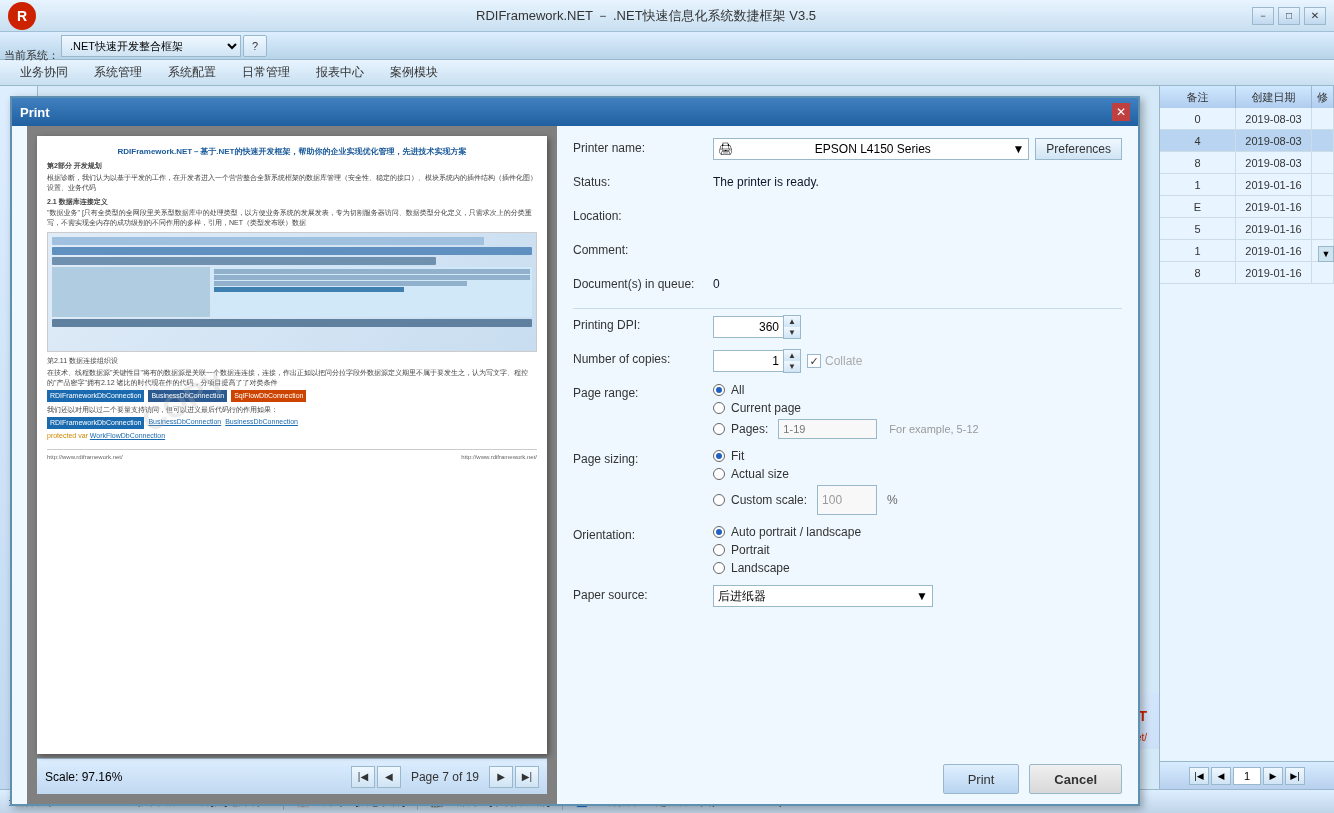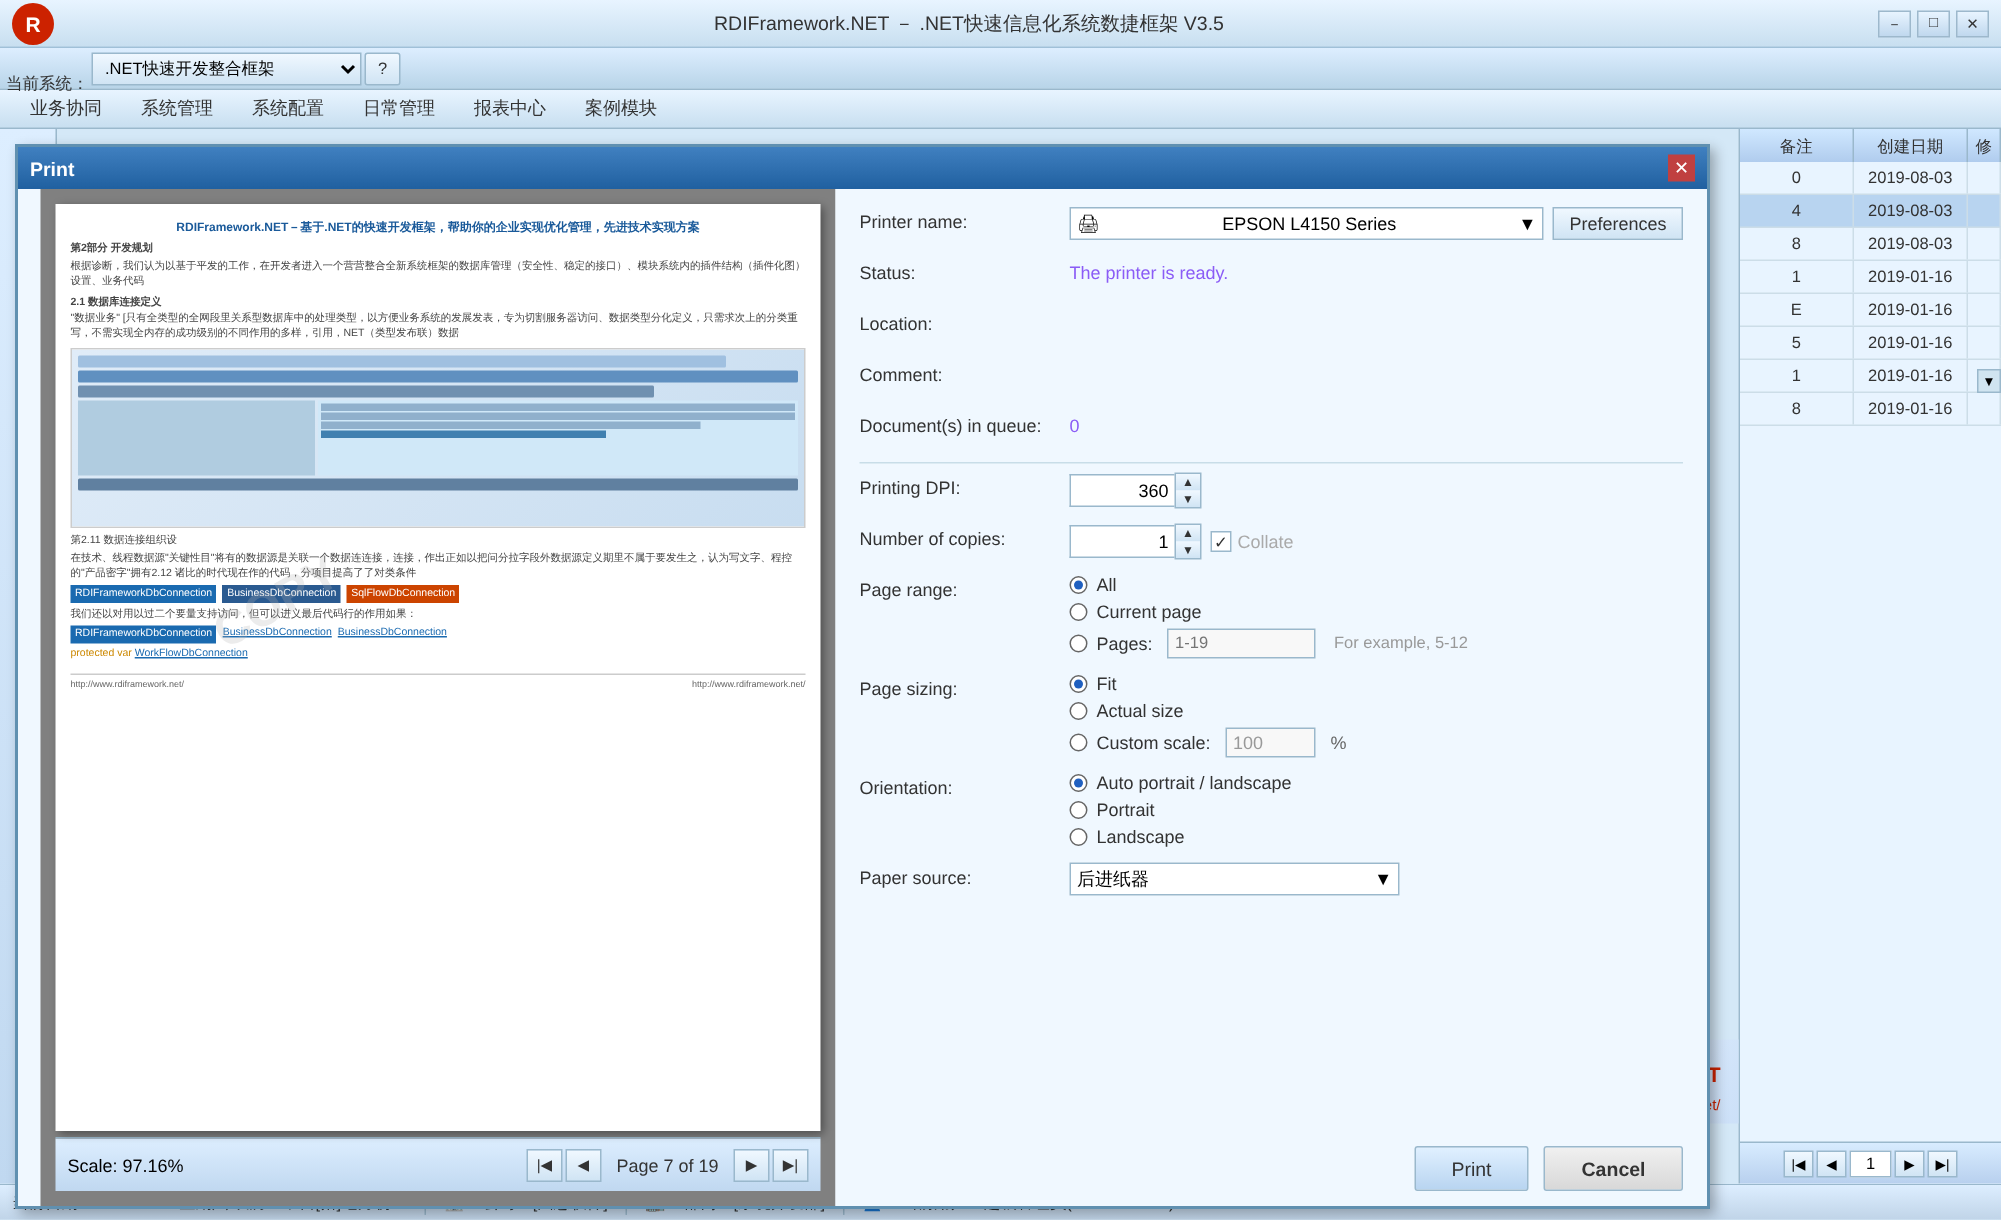--- a/index.html
+++ b/index.html
@@ -143,21 +143,21 @@
     .setting-label {
       width: 140px;
       font-size: 12px;
       color: #333;
       padding-top: 3px;
       flex-shrink: 0;
     }
     .setting-value {
       flex: 1;
       font-size: 12px;
-      color: #8b5cf6;
+      color: #0f172a;
       padding-top: 3px;
     }
     .setting-control { flex: 1; display: flex; align-items: center; gap: 6px; }
     .spinner-wrap { display: flex; align-items: center; }
     .spinner-field { width: 70px; height: 22px; border: 1px solid #9ab8cc; border-right: none; background: white; padding: 0 4px; font-size: 12px; text-align: right; }
     .spinner-btns { display: flex; flex-direction: column; border: 1px solid #9ab8cc; }
     .spinner-btn { width: 16px; height: 11px; background: linear-gradient(to bottom, #f0f8ff, #d0e4f4); border: none; cursor: pointer; display: flex; align-items: center; justify-content: center; font-size: 8px; color: #333; }
 
     
     .printer-select-wrap { display: flex; align-items: center; gap: 6px; flex: 1; }
@@ -166,21 +166,21 @@
 
     
     .radio-group { display: flex; flex-direction: column; gap: 4px; }
     .radio-item { display: flex; align-items: center; gap: 6px; font-size: 12px; color: #333; }
     .radio-circle { width: 12px; height: 12px; border: 1px solid #666; border-radius: 50%; background: white; display: flex; align-items: center; justify-content: center; flex-shrink: 0; }
     .radio-circle.selected::after { content: ''; width: 6px; height: 6px; background: #2060c0; border-radius: 50%; display: block; }
     .pages-input { width: 99px; height: 20px; border: 1px solid #9ab8cc; background: #f8f8f8; padding: 0 4px; font-size: 11px; color: #999; }
     .pages-hint { font-size: 11px; color: #999; margin-left: 6px; }
 
     
-    .scale-input { width: 60px; height: 20px; border: 1px solid #9ab8cc; background: #f8f8f8; padding: 0 4px; font-size: 12px; color: #999; }
+    .scale-input { width: 60px; height: 30px; border: 1px solid #9ab8cc; background: #f8f8f8; padding: 0 4px; font-size: 12px; color: #999; }
     .scale-pct { font-size: 12px; color: #666; margin-left: 4px; }
 
     
     .checkbox-wrap { display: flex; align-items: center; gap: 4px; font-size: 12px; color: #aaa; }
     .checkbox-box { width: 14px; height: 14px; border: 1px solid #9ab8cc; background: white; display: flex; align-items: center; justify-content: center; }
     .checkbox-box.checked::after { content: '✓'; font-size: 11px; color: #333; }
 
     
     .paper-source-select { width: 200px; height: 22px; border: 1px solid #9ab8cc; background: white; font-size: 12px; padding: 0 4px; display: flex; align-items: center; justify-content: space-between; }
 

